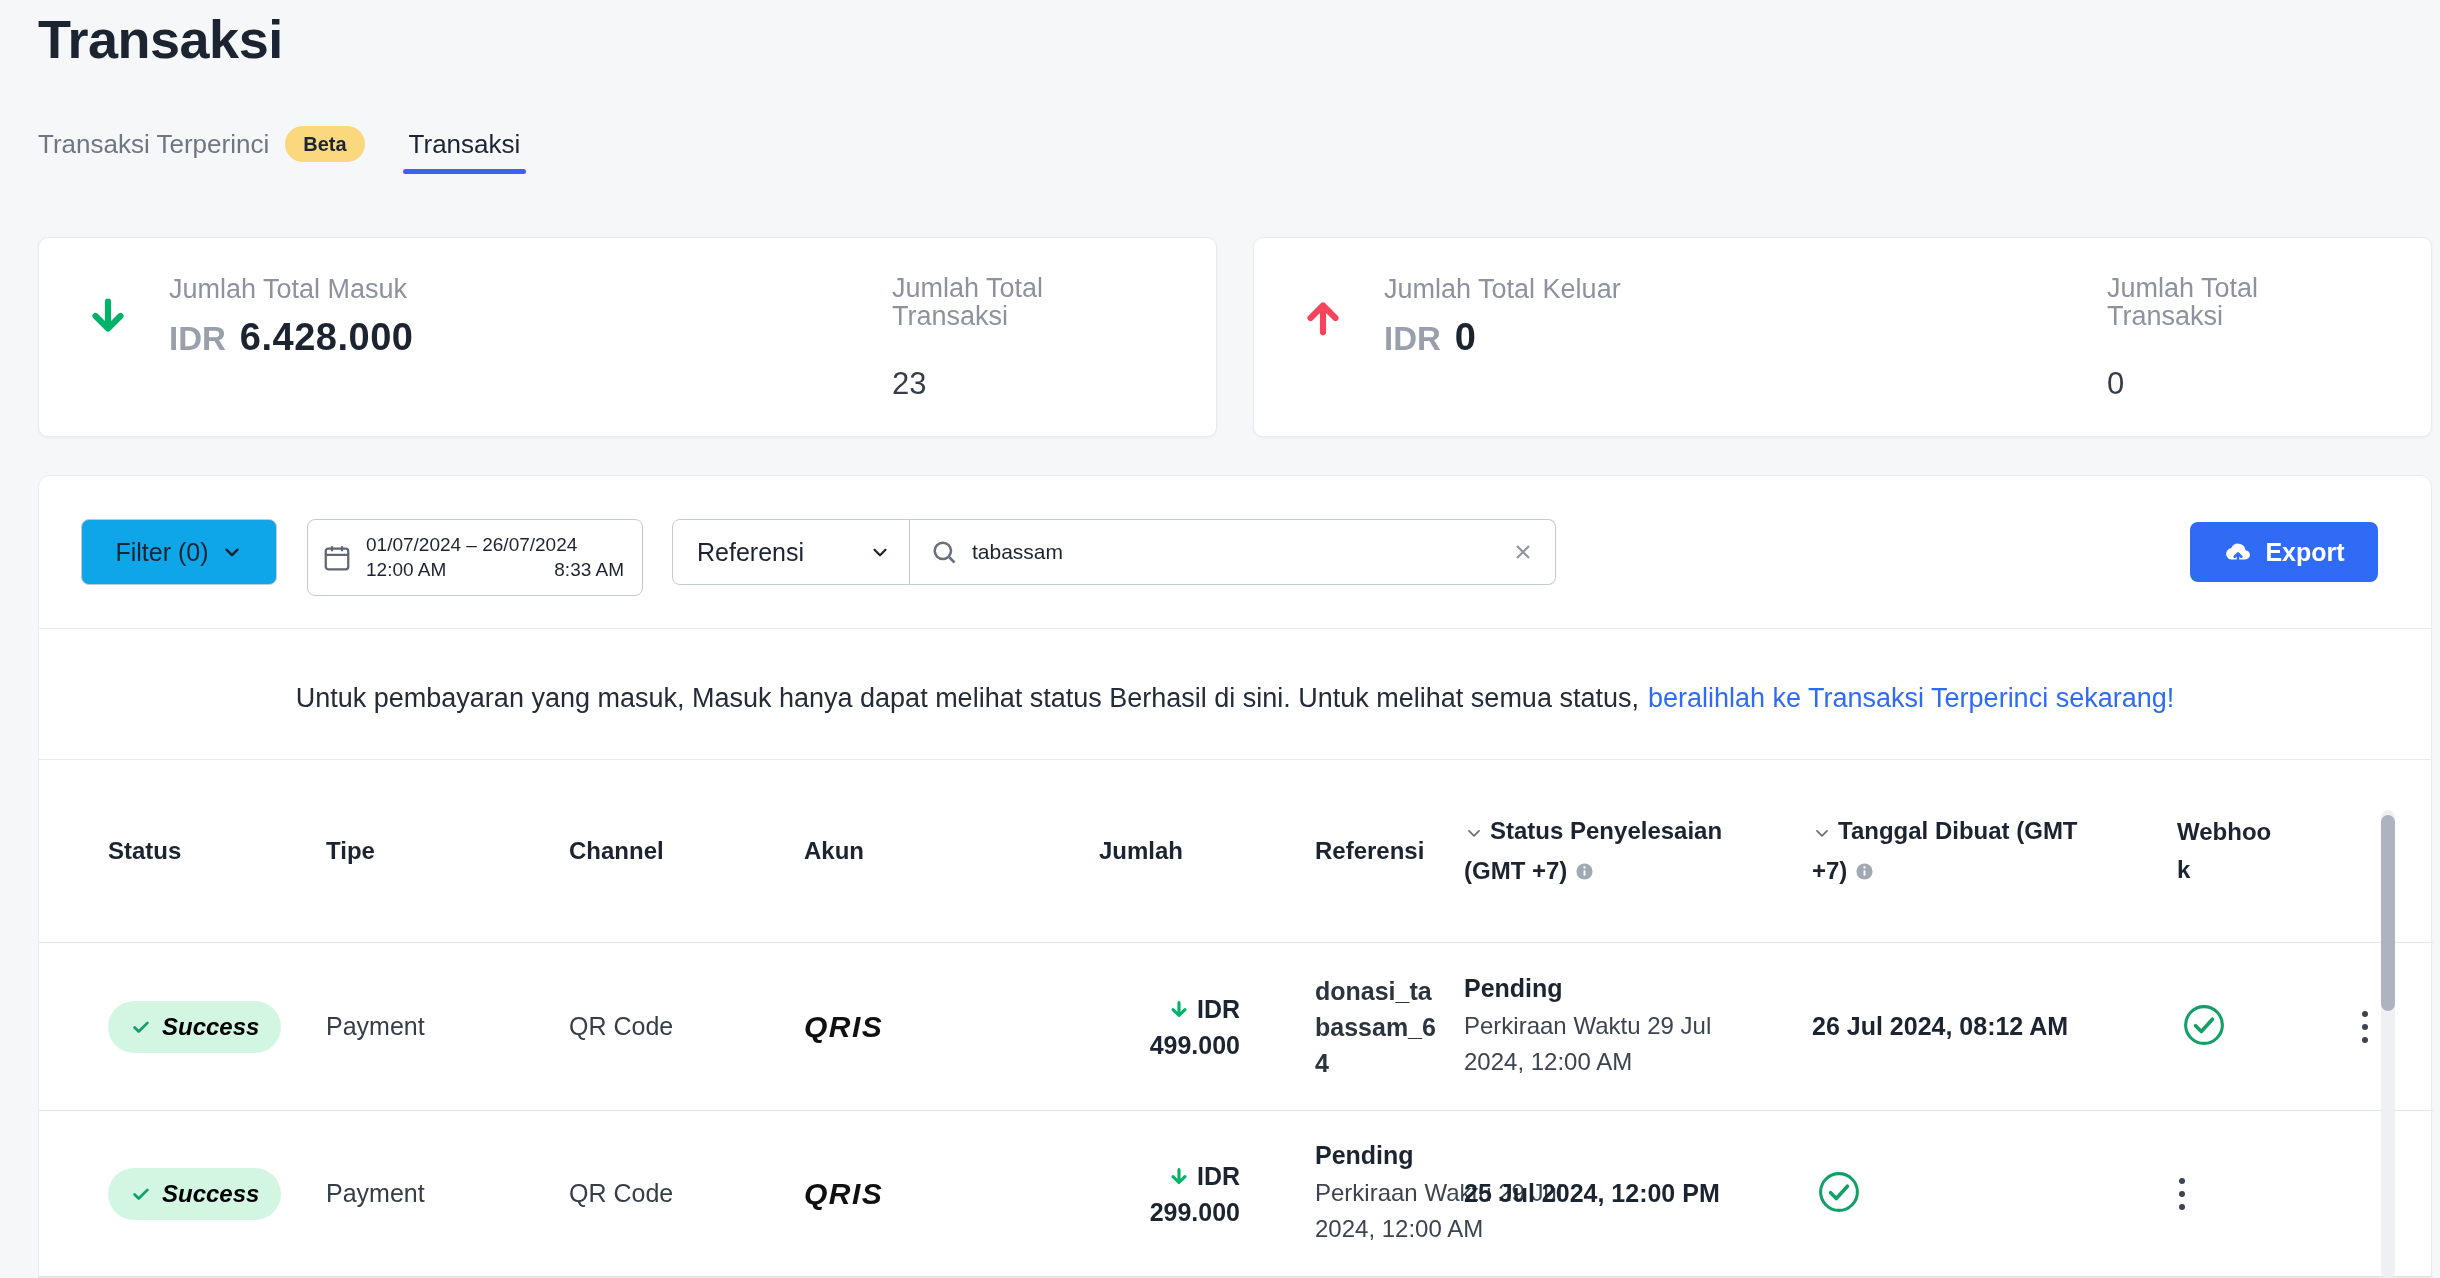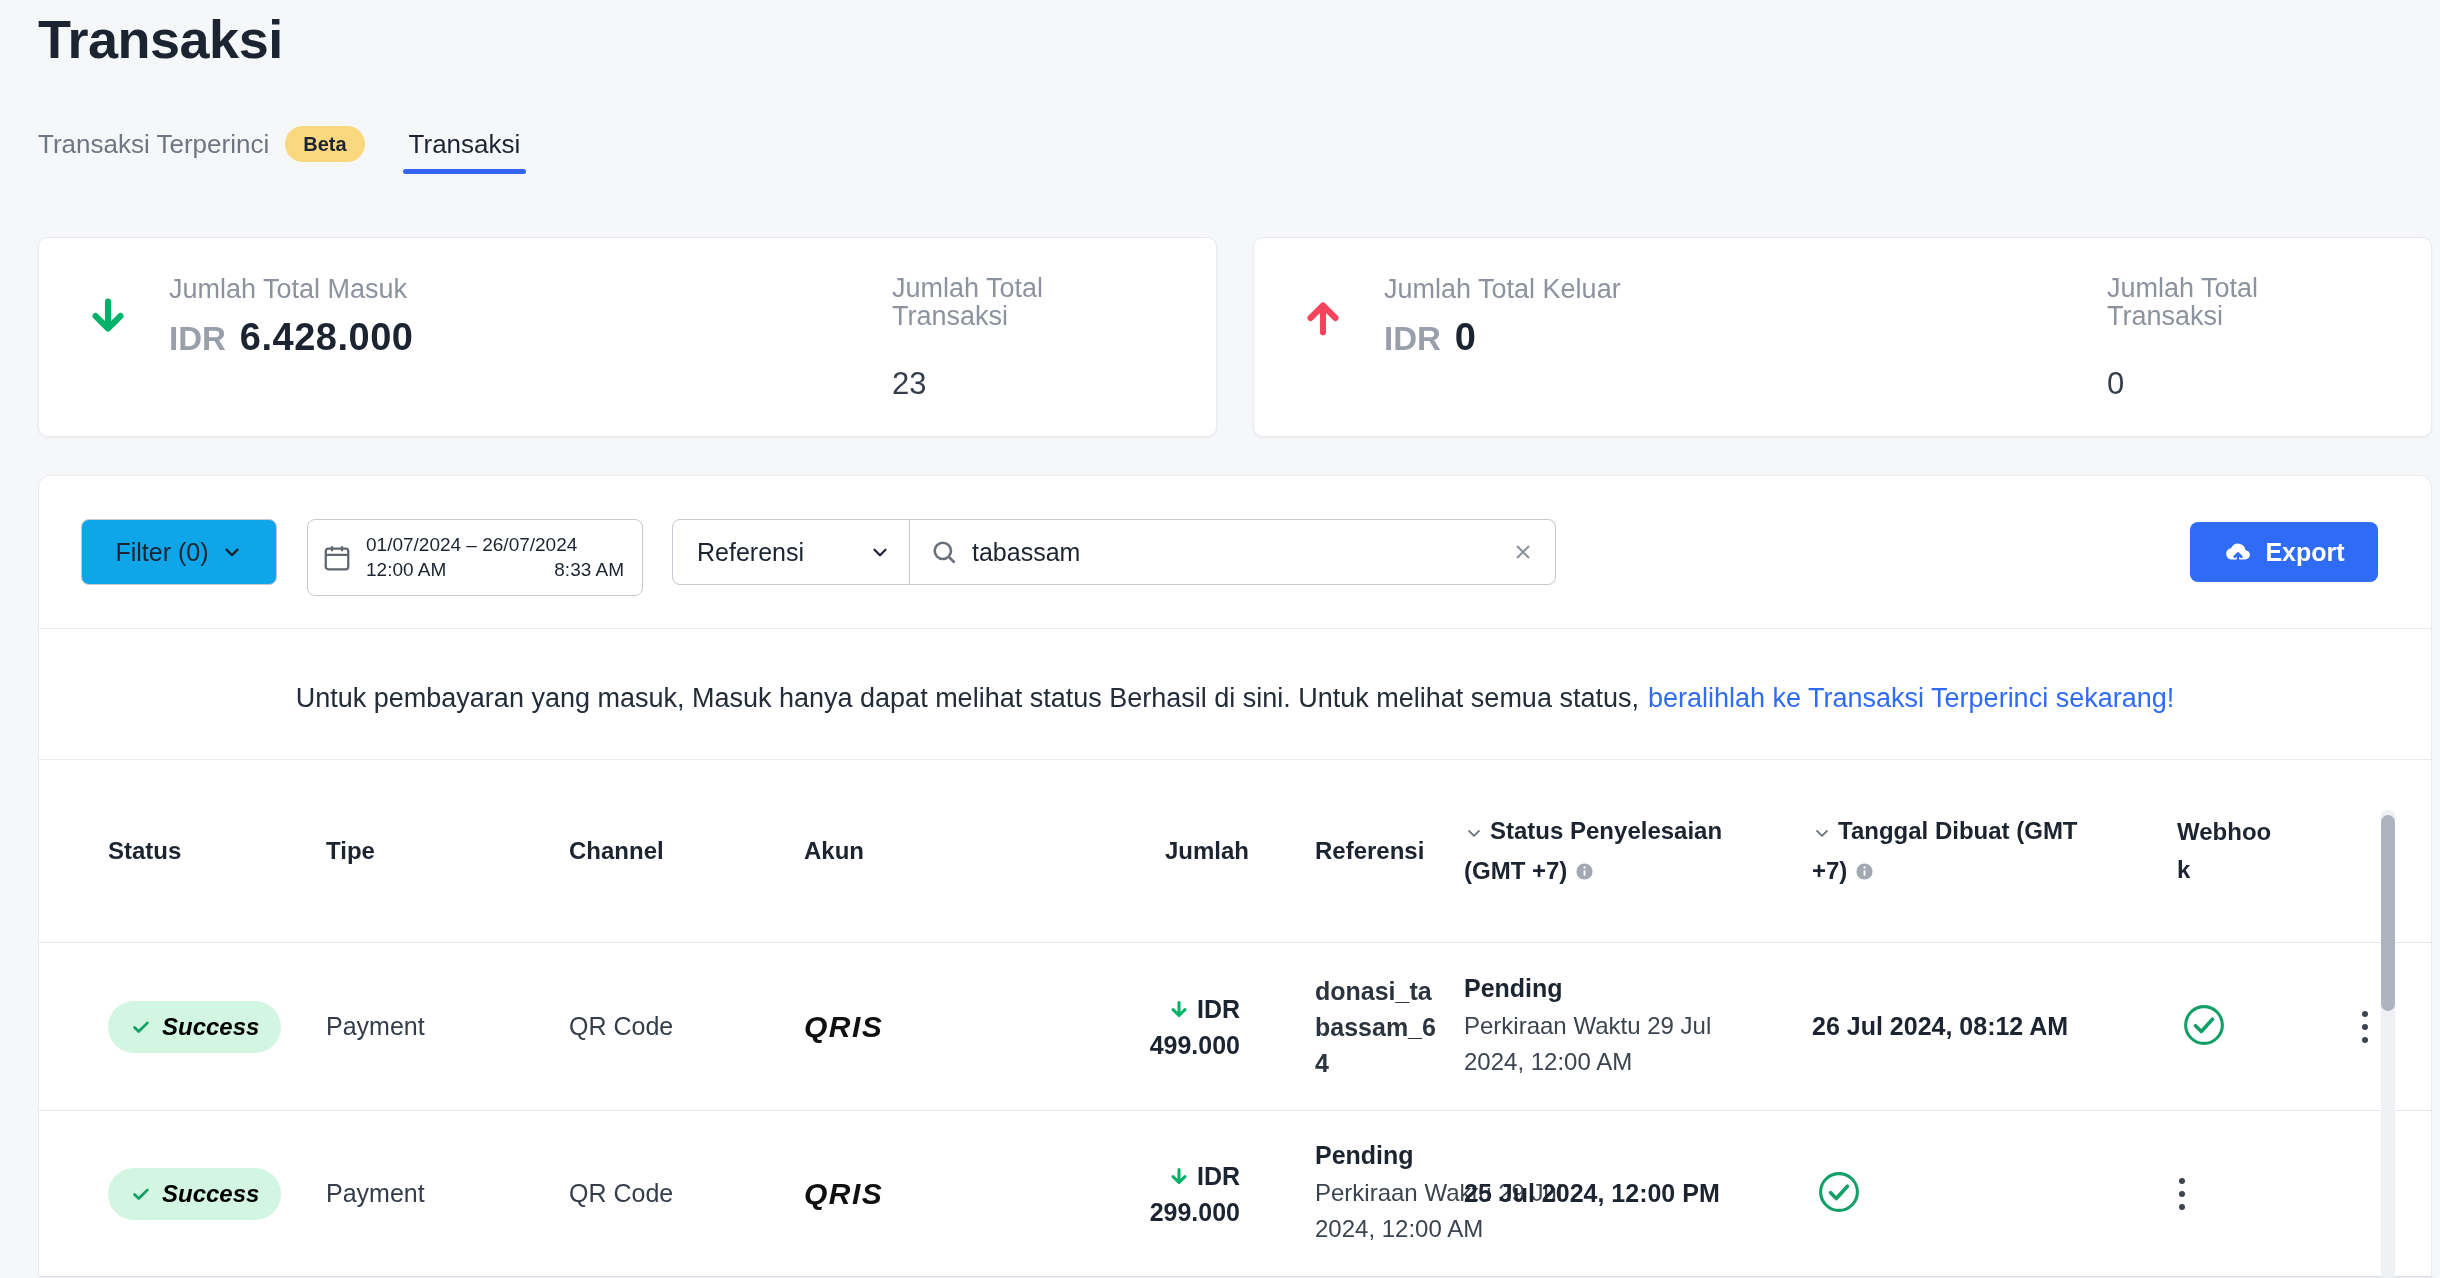--- a/index.html
+++ b/index.html
@@ -70,21 +70,21 @@
     display: flex; align-items: center; justify-content: space-between;
     padding: 0 18px 0 24px; font-size: 25px; color: #1b2430; background: #fff; cursor: pointer;
   }
   .search-box {
     width: 646px; height: 66px; border: 1px solid #c4cad2; border-left: none;
     border-radius: 0 8px 8px 0; display: flex; align-items: center; gap: 14px;
     padding: 0 20px; background: #fff;
   }
   .search-box input {
     flex: 1; border: none; outline: none; background: transparent;
-    font-size: 25px; color: #1b2430; font-family: inherit;
+    font-size: 21px; color: #1b2430; font-family: inherit;
   }
   .clear-btn { cursor: pointer; display: flex; align-items: center; }
 
   .export-btn {
     position: absolute; left: 2151px; top: 46px; width: 188px; height: 60px;
     background: #2f6bf4; border: none; border-radius: 8px; cursor: pointer;
     color: #fff; font-size: 25px; font-weight: 600; font-family: inherit;
     display: flex; align-items: center; justify-content: center; gap: 12px;
   }
 
@@ -100,21 +100,21 @@
   .trow {
     display: grid;
     grid-template-columns: 218px 243px 235px 295px 216px 149px 348px 365px 183px 1fr;
     padding-left: 69px; align-items: center;
   }
   .thead { height: 183px; border-bottom: 1px solid #e3e6ea; }
   .row-1 { height: 168px; border-bottom: 1px solid #e3e6ea; cursor: pointer; }
   .row-2 { height: 166px; border-bottom: 1px solid #dde1e6; cursor: pointer; }
 
   .th { font-size: 24px; font-weight: 700; color: #1b2430; line-height: 40px; }
-  .th-amount { text-align: center; }
+  .th-amount { text-align: left; }
   .th-wrap-settle { width: 300px; }
   .th-wrap-created { width: 290px; }
   .th-webhook span { display: inline-block; width: 100px; word-break: break-all; line-height: 38px; }
   .sort-chevron { vertical-align: -4px; margin-right: 6px; }
   .info-ico { vertical-align: -2px; margin-left: 8px; cursor: pointer; }
 
   .badge-success {
     display: inline-flex; align-items: center; gap: 10px;
     background: #d3f6e3; color: #000000; font-size: 24px; font-weight: 700;
     height: 52px; padding: 0 22px; border-radius: 999px; font-style: italic;

